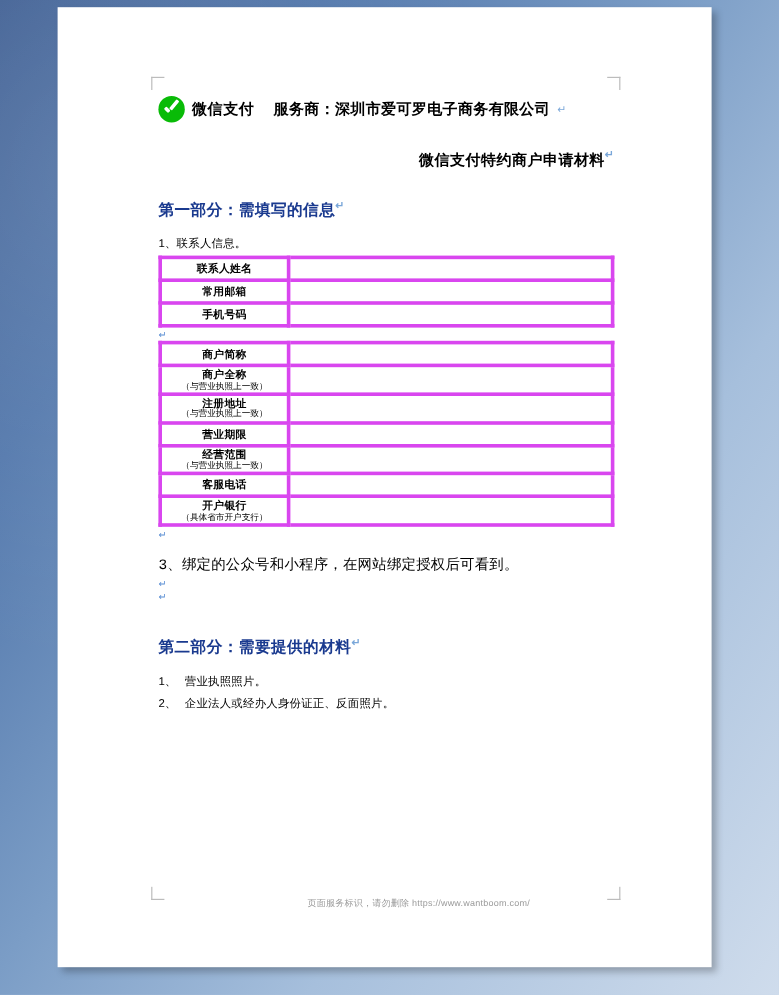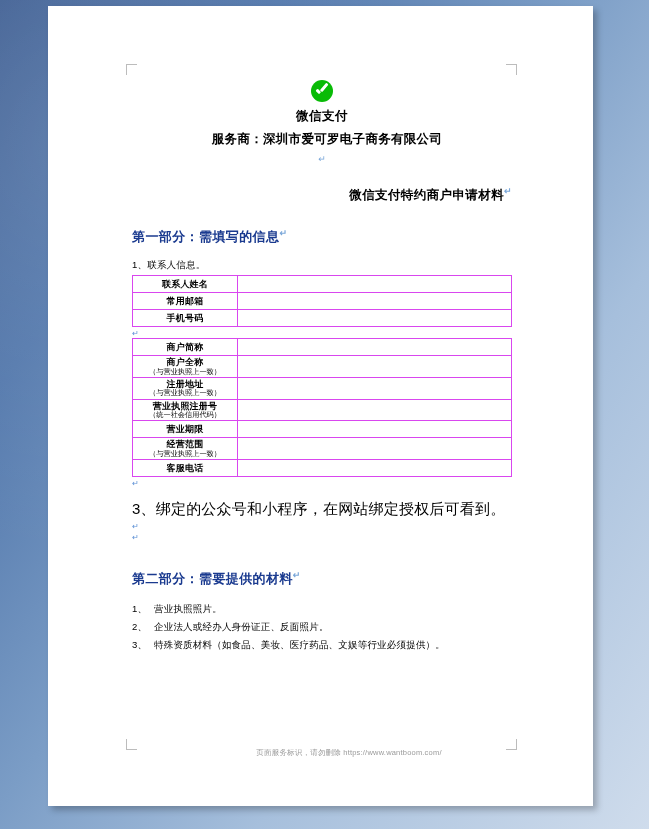--- a/index.html
+++ b/index.html
@@ -63,21 +63,20 @@
     top: 66px;
     width: 380px;
   }
 
   
   .hdr {
     display: flex;
     align-items: center;
     gap: 6px;
     margin-top: 8px;
-    flex-direction: column;
   }
   .wx-logo {
     width: 22px;
     height: 22px;
     border-radius: 50%;
     background: #09bb07;
     position: relative;
     flex: 0 0 auto;
   }
   .wx-logo::before {
@@ -147,21 +146,21 @@
     color: #000;
     letter-spacing: 0.2px;
   }
 
   table.form {
     border-collapse: collapse;
     width: 100%;
     table-layout: fixed;
   }
   table.form td {
-    border: 1px solid #d946ef;
+    border: 3px solid #d946ef;
     height: 14px;
     vertical-align: middle;
     padding: 1px 2px;
   }
   td.lbl {
     width: 100px;
     text-align: center;
     font-size: 9px;
     font-weight: bold;
     letter-spacing: 0.2px;
@@ -181,24 +180,25 @@
   .row-tall td { height: 22px; }
 
   .mini-mark {
     font-size: 8px;
     color: #5b8fd4;
     margin-top: 2px;
     height: 9px;
   }
 
   .note-line {
-    font-size: 15px;
+    font-size: 12px;
     margin-top: 12px;
     margin-bottom: 3px;
     letter-spacing: 0.2px;
+    font-family: Liberation Mono, monospace;
   }
   .appid {
     color: #1f3fa0;
     text-decoration: underline;
   }
 
   ol.matlist {
     margin: 12px 0 0 0;
     padding: 0;
     list-style: none;
@@ -283,40 +283,40 @@
           </td>
           <td class="val"></td>
         </tr>
         <tr class="row-tall">
           <td class="lbl">
             <span>注册地址</span>
             <span class="sub">（与营业执照上一致）</span>
           </td>
           <td class="val"></td>
         </tr>
-        <tr class="row-tall">
-          <td class="lbl">
-            <span>营业执照注册号</span>
-            <span class="sub">（统一社会信用代码）</span>
-          </td>
-          <td class="val"></td>
-        </tr>
         <tr>
           <td class="lbl"><span>营业期限</span></td>
           <td class="val"></td>
         </tr>
         <tr class="row-tall">
           <td class="lbl">
             <span>经营范围</span>
             <span class="sub">（与营业执照上一致）</span>
           </td>
           <td class="val"></td>
         </tr>
         <tr>
           <td class="lbl"><span>客服电话</span></td>
+          <td class="val"></td>
+        </tr>
+        <tr class="row-tall">
+          <td class="lbl">
+            <span>开户银行</span>
+            <span class="sub">（具体省市开户支行）</span>
+          </td>
           <td class="val"></td>
         </tr>
       </tbody>
         </table>
       <div class="mini-mark">↵</div>
 
       <div class="note-line">3、绑定的公众号和小程序，在网站绑定授权后可看到。</div>
       <div class="mini-mark">↵</div>
       <div class="mini-mark">↵</div>
 
@@ -324,22 +324,19 @@
         <span>第二部分：需要提供的材料</span><span class="pilcrow">↵</span>
       </div>
 
       <ol class="matlist">
         <li>
           <span class="num">1、</span><span>营业执照照片。</span>
         </li>
         <li>
           <span class="num">2、</span><span>企业法人或经办人身份证正、反面照片。</span>
         </li>
-        <li>
-          <span class="num">3、</span><span>特殊资质材料（如食品、美妆、医疗药品、文娱等行业必须提供）。</span>
-        </li>
       </ol>
 
     </div>
 
     <div class="footer">页面服务标识，请勿删除 https://www.wantboom.com/</div>
   </div>
 </div>
 
 </body></html>

